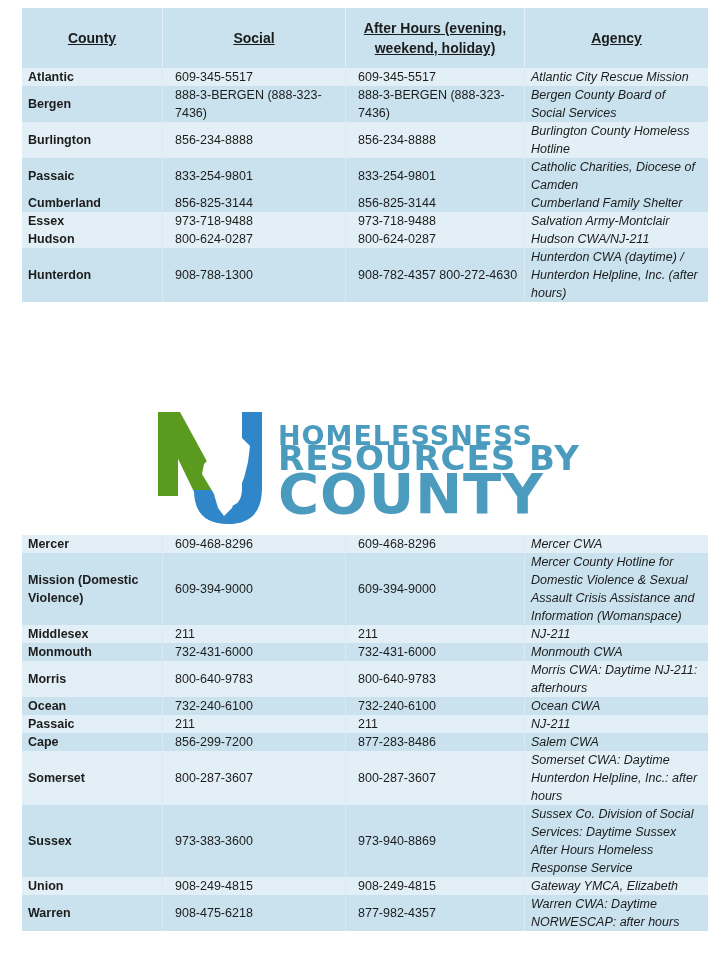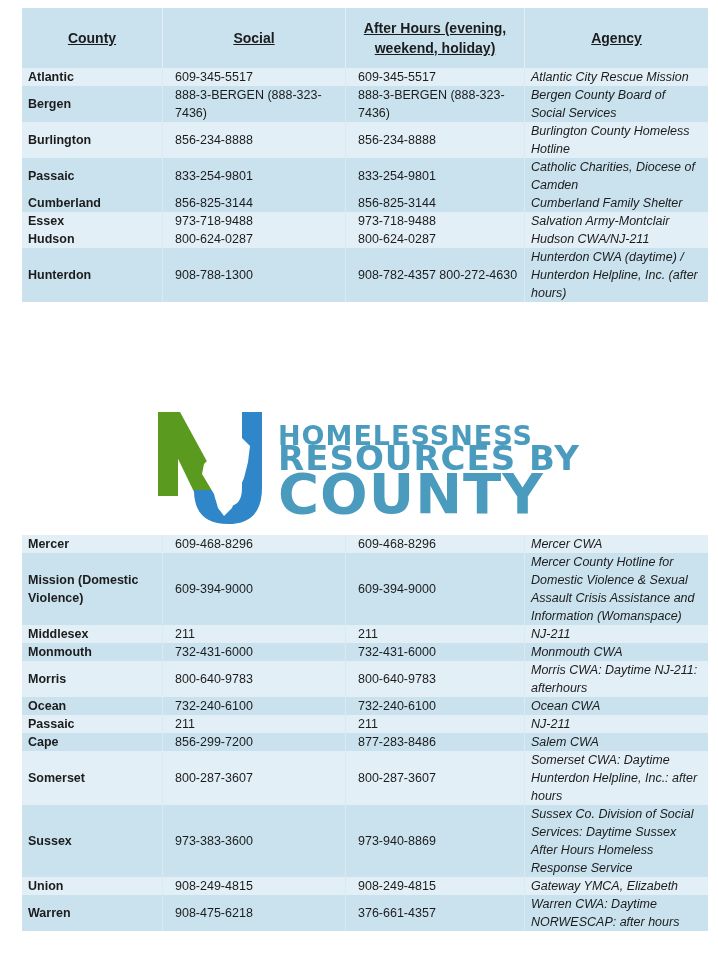--- a/index.html
+++ b/index.html
@@ -168,17 +168,17 @@
       </tr>
       <tr class="odd">
         <td class="c0">Union</td>
         <td class="c1">908-249-4815</td>
         <td class="c2">908-249-4815</td>
         <td class="c3">Gateway YMCA, Elizabeth</td>
       </tr>
       <tr class="even">
         <td class="c0">Warren</td>
         <td class="c1">908-475-6218</td>
-        <td class="c2">376-661-4357</td>
+        <td class="c2">877-982-4357</td>
         <td class="c3">Warren CWA: Daytime NORWESCAP: after hours</td>
       </tr>
     </tbody>
 </table>
 
 </body></html>

